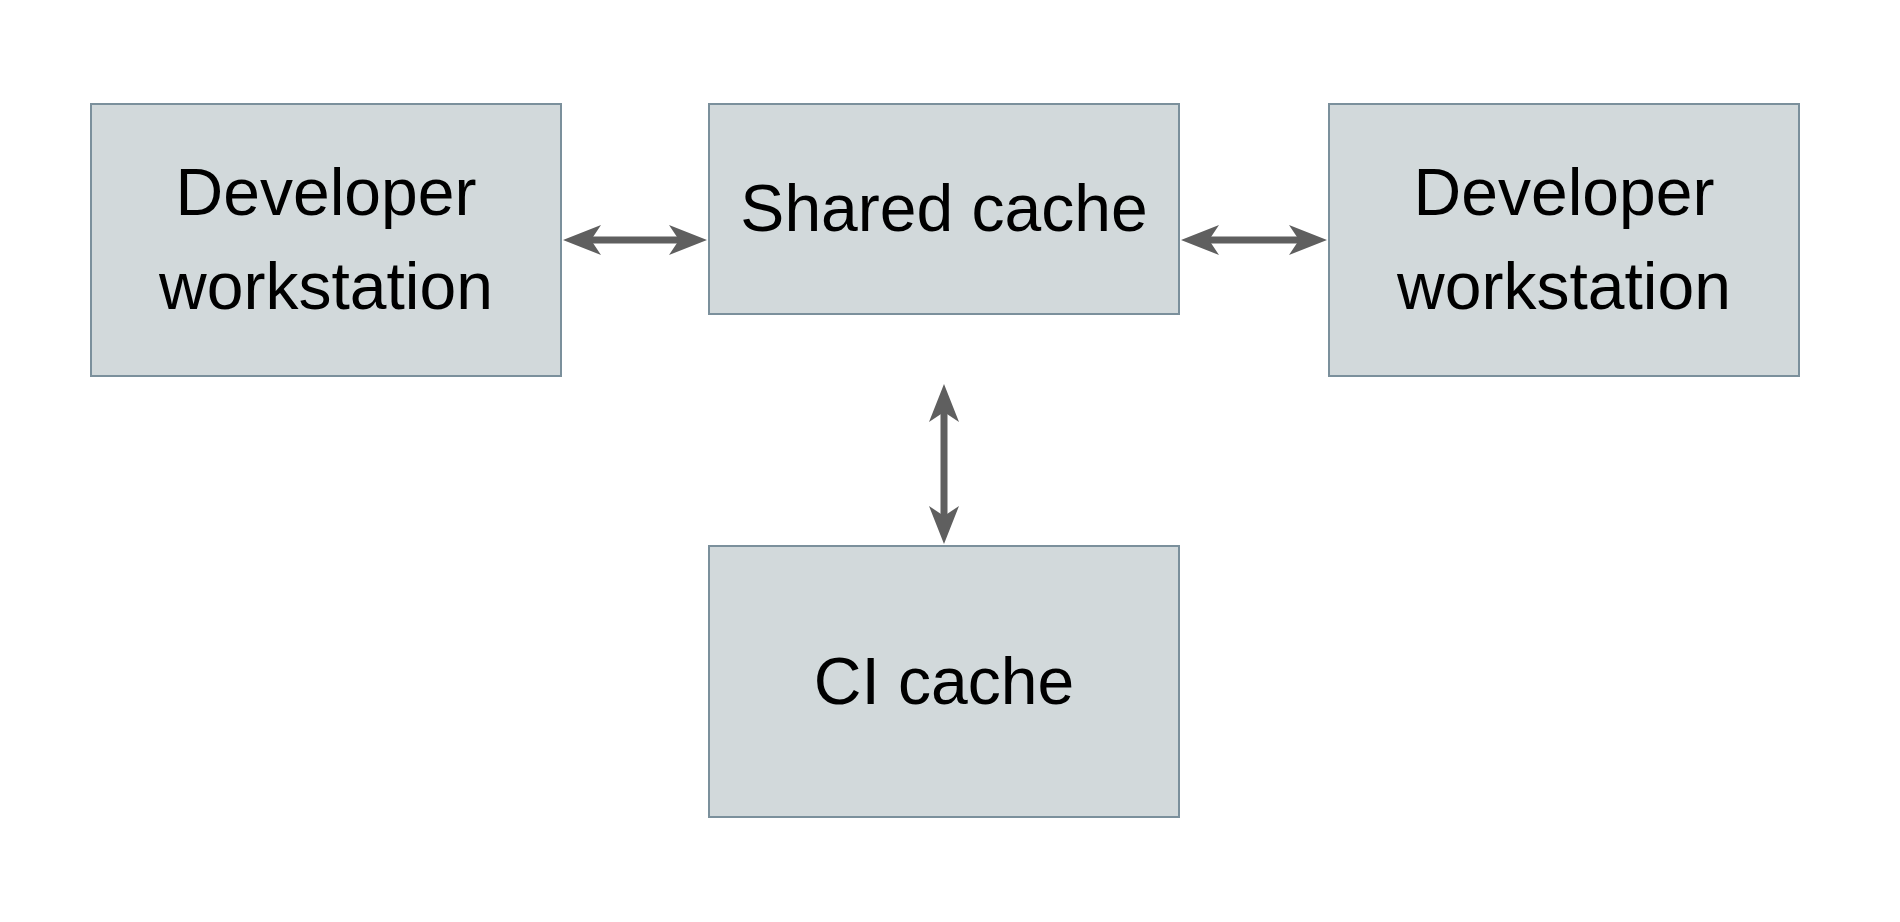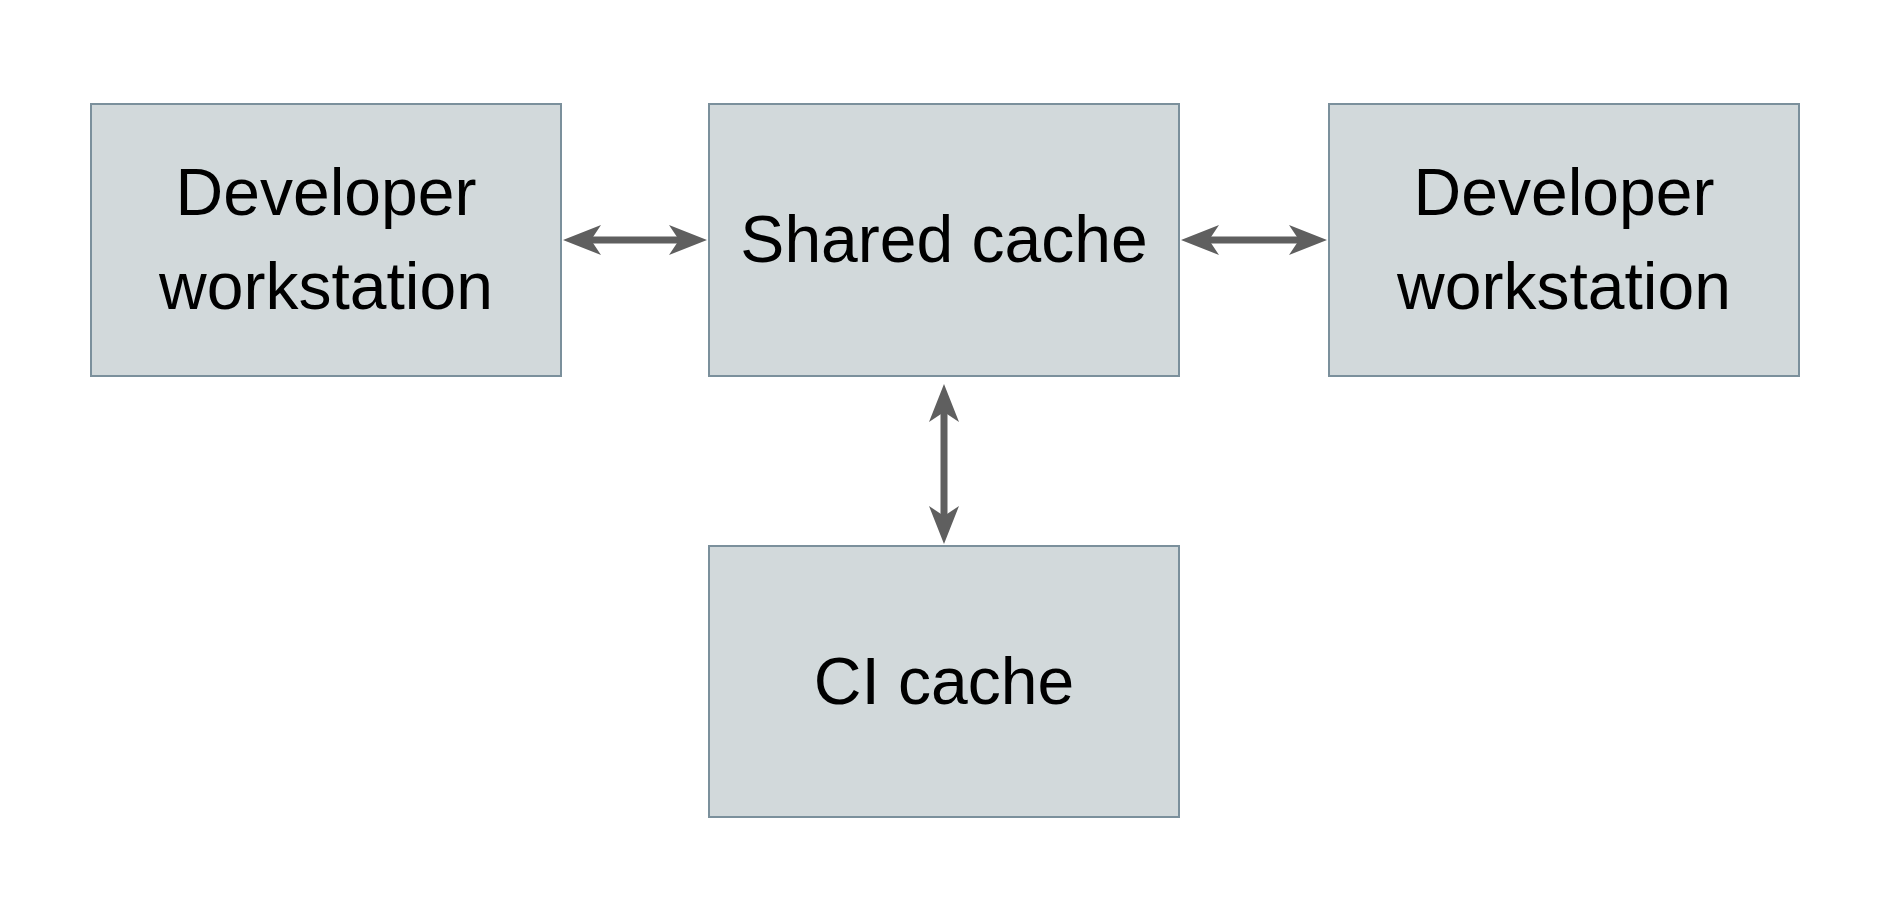--- a/index.html
+++ b/index.html
@@ -33,21 +33,21 @@
   .node .label {
     font-size: 66px;
     line-height: 1.42;
     color: var(--text);
     letter-spacing: 0px;
     width: 100%;
     padding: 0 14px;
     word-wrap: break-word;
   }
   .box-left   { left: 90px;   top: 103px; width: 472px; height: 274px; }
-  .box-center { left: 708px;  top: 103px; width: 472px; height: 274px; }
+  .box-center { left: 708px;  top: 103px; width: 472px; height: 212px; }
   .box-right  { left: 1328px; top: 103px; width: 472px; height: 274px; }
   .box-ci     { left: 708px;  top: 545px; width: 472px; height: 273px; }
   .arrow {
     position: absolute;
     color: var(--arrow);
   }
   .arrow-h1 { left: 562px;  top: 222px; width: 146px; height: 36px; }
   .arrow-h2 { left: 1180px; top: 222px; width: 148px; height: 36px; }
   .arrow-v  { left: 926px;  top: 383px; width: 36px;  height: 162px; }
   .arrow svg { display: block; width: 100%; height: 100%; }

